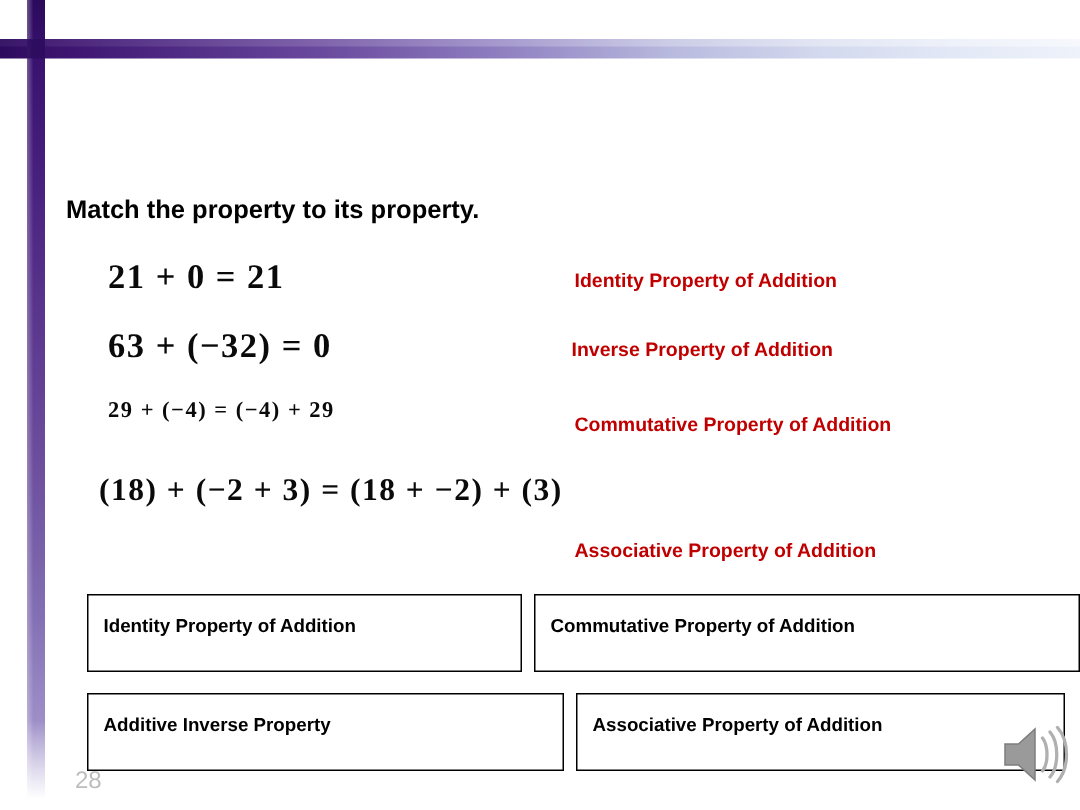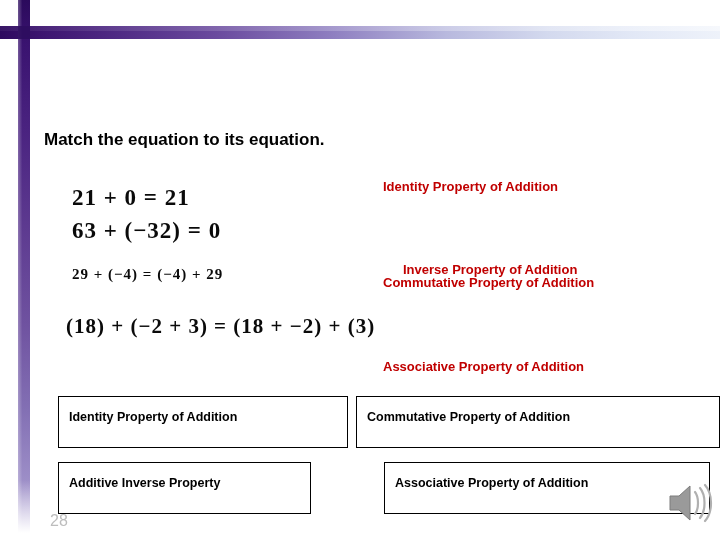--- a/index.html
+++ b/index.html
@@ -119,35 +119,35 @@
   }
 
   
   .eq {
     position: absolute;
     font-family: "Liberation Serif", "DejaVu Serif", serif;
     font-weight: bold;
     color: #0a0a0a;
     white-space: nowrap;
   }
-  .eq1 { left: 72px;  top: 172px; font-size: 23px; letter-spacing: 1px; margin-top: 13px; }
+  .eq1 { left: 72px;  top: 172px; font-size: 23px; letter-spacing: 1px; }
   .eq2 { left: 72px;  top: 218px; font-size: 23px; letter-spacing: 1px; }
   .eq3 { left: 72px;  top: 266px; font-size: 15px; letter-spacing: 1px; }
   .eq4 { left: 66px;  top: 314px; font-size: 21px; letter-spacing: 1px; }
 
   
   .redlabel {
     position: absolute;
     font-size: 13px;
     font-weight: bold;
     color: #c00000;
     white-space: nowrap;
   }
   .rl1 { left: 383px; top: 179px; }
-  .rl2 { left: 403px; top: 225px; margin-top: 37px; }
+  .rl2 { left: 381px; top: 225px; }
   .rl3 { left: 383px; top: 275px; }
   .rl4 { left: 383px; top: 359px; }
 
   
   .abox {
     position: absolute;
     border: 1.6px solid #000000;
     background: #ffffff;
     box-sizing: border-box;
   }
@@ -155,21 +155,21 @@
     position: absolute;
     left: 10px;
     top: 13px;
     font-size: 12.5px;
     font-weight: bold;
     color: #000000;
     white-space: nowrap;
   }
   .box1 { left: 58px;  top: 396px; width: 290px; height: 52px; }
   .box2 { left: 356px; top: 396px; width: 364px; height: 52px; }
-  .box3 { left: 58px;  top: 462px; width: 253px; height: 52px; }
+  .box3 { left: 58px;  top: 462px; width: 318px; height: 52px; }
   .box4 { left: 384px; top: 462px; width: 326px; height: 52px; }
 
   
   .speaker {
     position: absolute;
     left: 668px;
     top: 482px;
     width: 46px;
     height: 42px;
   }
@@ -189,21 +189,21 @@
 <div class="slide">
 
   <div class="hbar"></div>
   <div class="hbar-shine"></div>
   <div class="vbar"></div>
   <div class="vbar-shine"></div>
   <div class="vbar-cap"></div>
   <div class="xnode"></div>
 
 
-  <div class="prompt">Match the equation to its equation.</div>
+  <div class="prompt">Match the property to its property.</div>
 
   <div class="eq eq1">21 + 0 = 21</div>
   <div class="eq eq2">63 + (−32) = 0</div>
   <div class="eq eq3">29 + (−4) = (−4) + 29</div>
   <div class="eq eq4">(18) + (−2 + 3) = (18 + −2) + (3)</div>
 
   <div class="redlabel rl1">Identity Property of Addition</div>
   <div class="redlabel rl2">Inverse Property of Addition</div>
   <div class="redlabel rl3">Commutative Property of Addition</div>
   <div class="redlabel rl4">Associative Property of Addition</div>

